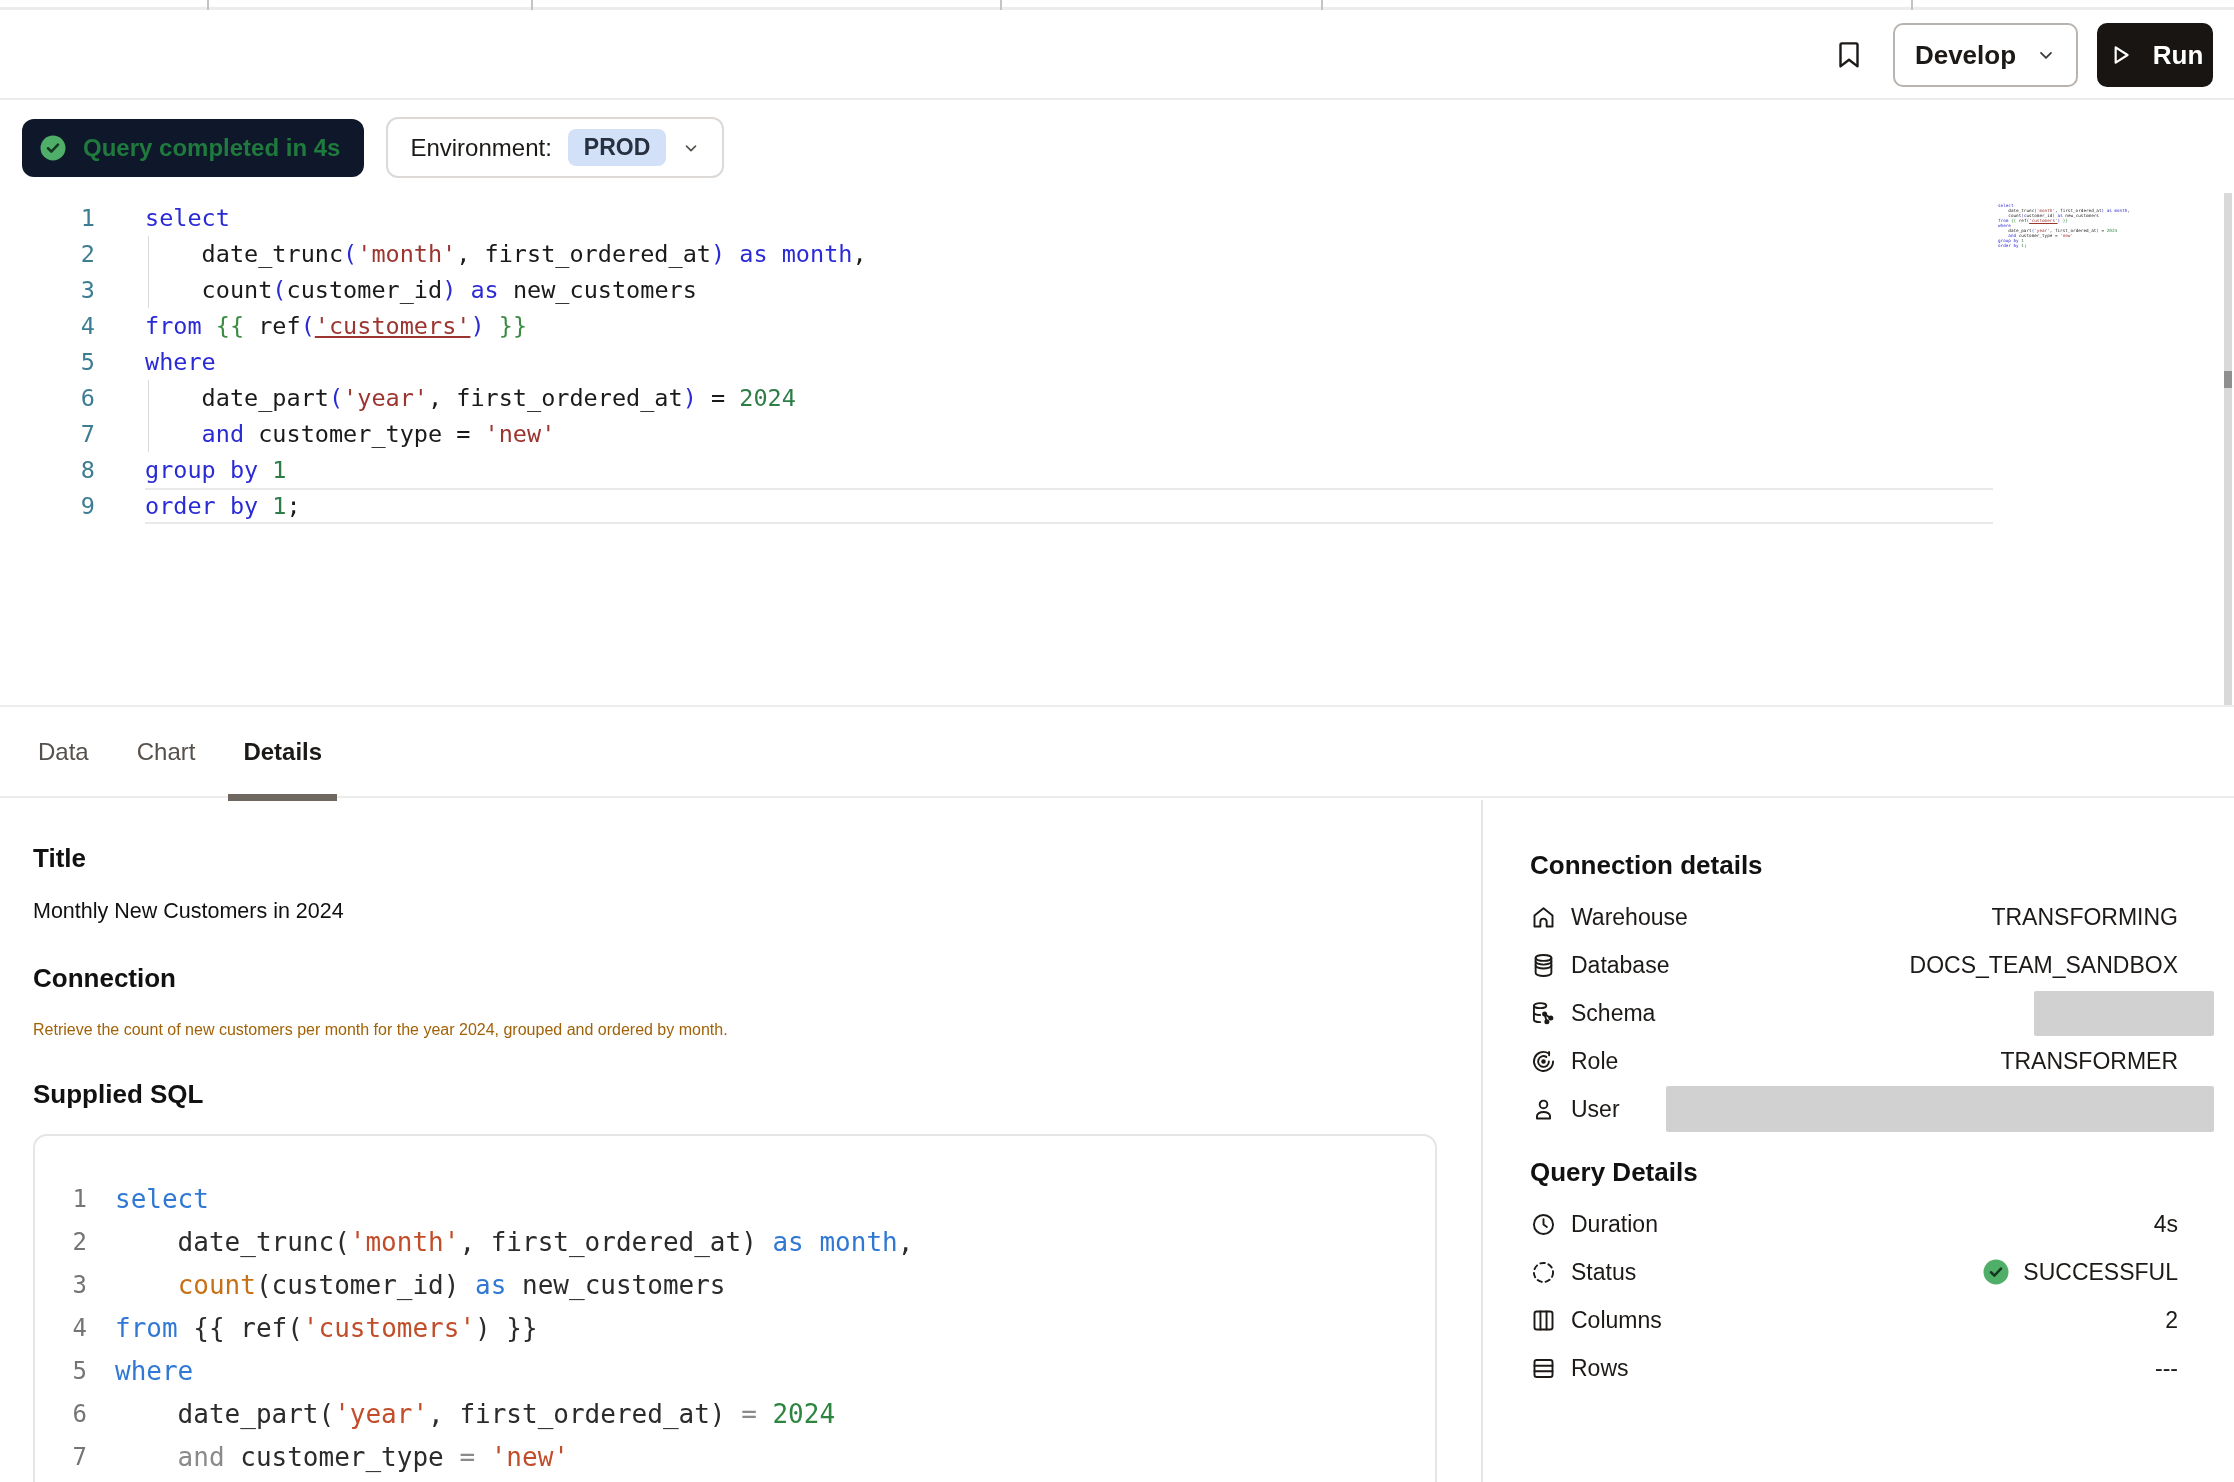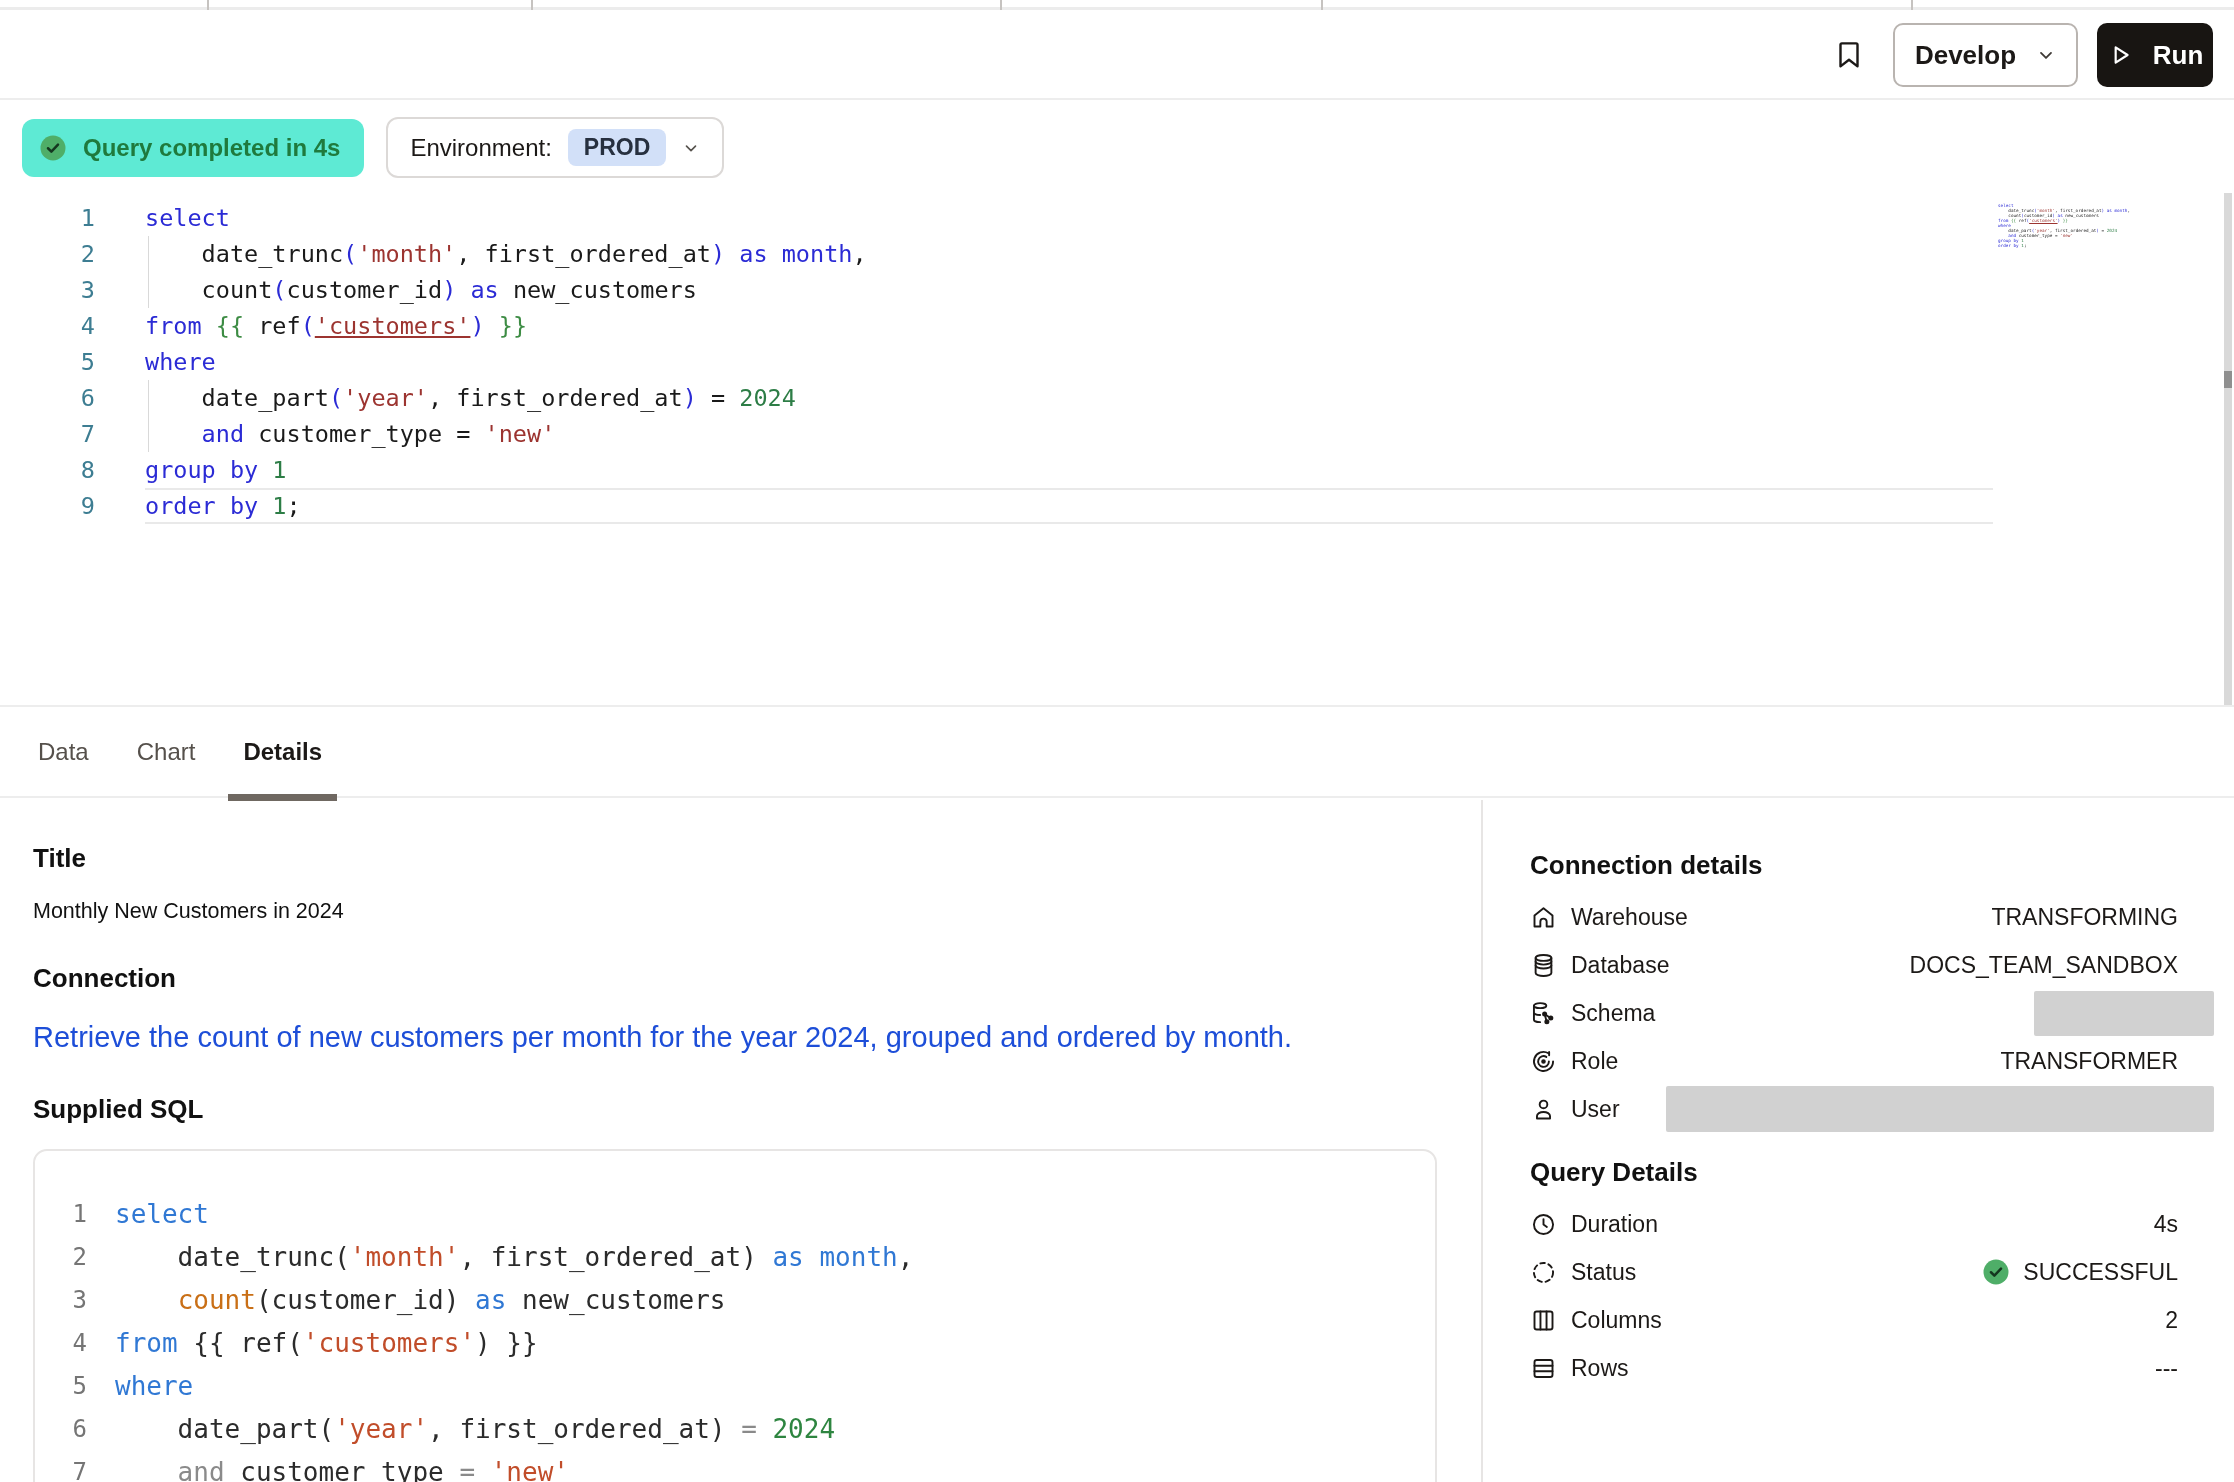--- a/index.html
+++ b/index.html
@@ -19,21 +19,21 @@
   .hbtn { position:absolute; display:flex; align-items:center; justify-content:center;
     gap:20px; border-radius:10px; cursor:pointer; font-weight:600; font-size:26px; }
   #bookmark-btn { position:absolute; left:1827px; top:20px; width:44px; height:44px;
     display:flex; align-items:center; justify-content:center; cursor:pointer; background:none; border:none; }
   #develop-btn { left:1893px; top:10px; width:185px; height:64px;
     background:#fff; border:2px solid #b9b4b0; color:#1c1917; }
   #run-btn { left:2097px; top:10px; width:116px; height:64px;
     background:#181512; border:none; color:#fff; }
   
   #statusrow { position:absolute; top:117px; left:22px; display:flex; align-items:center; gap:22px; }
-  #query-badge { display:flex; align-items:center; gap:15px; background:#5eead4;
+  #query-badge { display:flex; align-items:center; gap:15px; background:#0f172a;
     border-radius:12px; height:58px; padding:0 24px 0 16px;
     color:#1f7a3d; font-size:24px; font-weight:600; }
   #env-select { display:flex; align-items:center; gap:16px; background:#fff;
     border:2px solid #dcd9d7; border-radius:12px; height:61px; padding:8px 22px; cursor:pointer; }
   #env-select .envlabel { font-size:24px; color:#1c1917; }
   #env-pill { background:#d2e0f8; color:#27303f; border-radius:8px; padding:5px 16px;
     font-size:23px; font-weight:600; }
   .checkcircle { width:30px; height:30px; flex:none; }
   
   #editor { position:absolute; top:200px; left:0; width:2234px; height:505px; }
@@ -61,21 +61,21 @@
     display:flex; align-items:center; position:relative; cursor:pointer; }
   .tab.active { color:#1c1917; font-weight:700; }
   .tab.active::after { content:""; position:absolute; left:0; right:0; bottom:-5px;
     height:7px; background:#6f6861; }
   
   #leftpanel { position:absolute; top:800px; left:0; width:1481px; bottom:0; padding-left:33px; }
   .sec-h { font-size:26px; font-weight:700; color:#111; }
   #title-h { margin-top:43px; }
   #title-v { margin-top:25px; font-size:21.5px; color:#111; }
   #desc-h  { margin-top:39px; }
-  #desc-v  { margin-top:27px; font-size:29px; color:#1d4ed8; }
+  #desc-v  { margin-top:27px; font-size:16px; color:#a16207; }
   #sql-h   { margin-top:40px; }
   #sqlbox { margin-top:24px; width:1404px; height:560px;
     border:2px solid #e7e5e4; border-radius:14px; padding:42px 0 0 0; background:#fff; }
   .sl { display:flex; height:43px; }
   .sl .sn { flex:0 0 52px; text-align:right; font:24px/43px "DejaVu Sans Mono", monospace; color:#757575; }
   .sl .sc { margin-left:28px; font:26px/43px "DejaVu Sans Mono", monospace; white-space:pre; color:#2b2b2b; }
   .sq .k { color:#3078d4; } .sq .s { color:#c14d2a; } .sq .f { color:#c96f16; }
   .sq .n { color:#2e8540; } .sq .g { color:#8a8a8a; } .sq .t { color:#2b2b2b; }
   
   #rightpanel { position:absolute; top:800px; left:1481px; width:753px; bottom:0;

